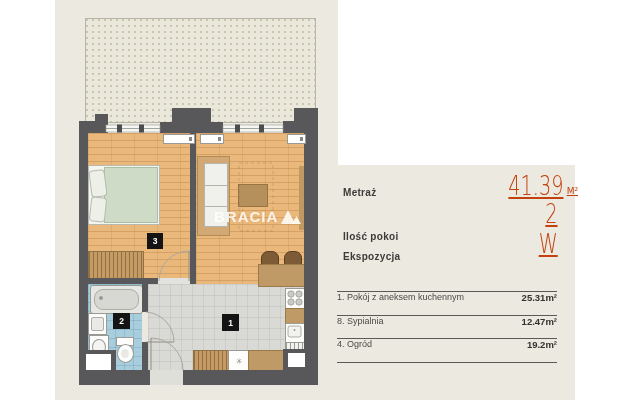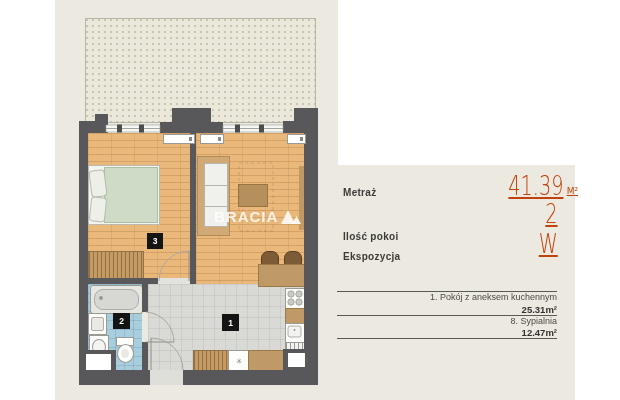--- a/index.html
+++ b/index.html
@@ -37,22 +37,22 @@
   .watermark{left:214px;top:209px;display:flex;align-items:flex-end;gap:2px;z-index:9;
     color:rgba(255,255,255,.82);font-size:15px;font-weight:bold;letter-spacing:1px;line-height:1;}
 
   
   .stat-label{position:absolute;left:343px;font-size:10px;font-weight:bold;color:#3c3b37;letter-spacing:.3px;z-index:3;}
   .stat-value{position:absolute;display:flex;align-items:flex-end;justify-content:flex-end;color:#c2410c;z-index:3;text-decoration:underline;}
   .num{font-family:"DejaVu Sans",sans-serif;font-weight:200;font-size:26px;line-height:20px;
     display:inline-block;transform:scaleX(.74);transform-origin:100% 0;}
   .unit{font-size:9px;font-weight:500;margin-left:3px;margin-top:9px;font-family:"DejaVu Sans",sans-serif;}
   .room-list{position:absolute;left:337px;top:291px;width:220px;border-top:1px solid #5b5953;z-index:3;}
-  .room-row{display:flex;justify-content:space-between;align-items:flex-end;height:22.5px;
-    border-bottom:1px solid #5b5953;font-size:9px;color:#4b4a45;flex-direction:column;}
+  .room-row{display:flex;justify-content:space-between;align-items:flex-start;height:22.5px;
+    border-bottom:1px solid #5b5953;font-size:9px;color:#4b4a45;}
   .room-row .area{font-weight:bold;font-size:9.5px;color:#33322e;}
 
   svg.overlay{position:absolute;left:0;top:0;z-index:5;pointer-events:none;}
 </style>
 </head>
 <body>
 
 <div class="page">
 
   <div class="abs white" style="left:0;top:0;width:55px;height:400px;"></div>
@@ -200,15 +200,19 @@
 
   <div class="room-list">
     <div class="room-row">
       <span>1. Pokój z aneksem kuchennym</span>
       <span class="area">25.31m²</span>
     </div>
     <div class="room-row">
       <span>8. Sypialnia</span>
       <span class="area">12.47m²</span>
     </div>
+    <div class="room-row">
+      <span>4. Ogród</span>
+      <span class="area">19.2m²</span>
+    </div>
   </div>
 
 </div>
 
 </body></html>

